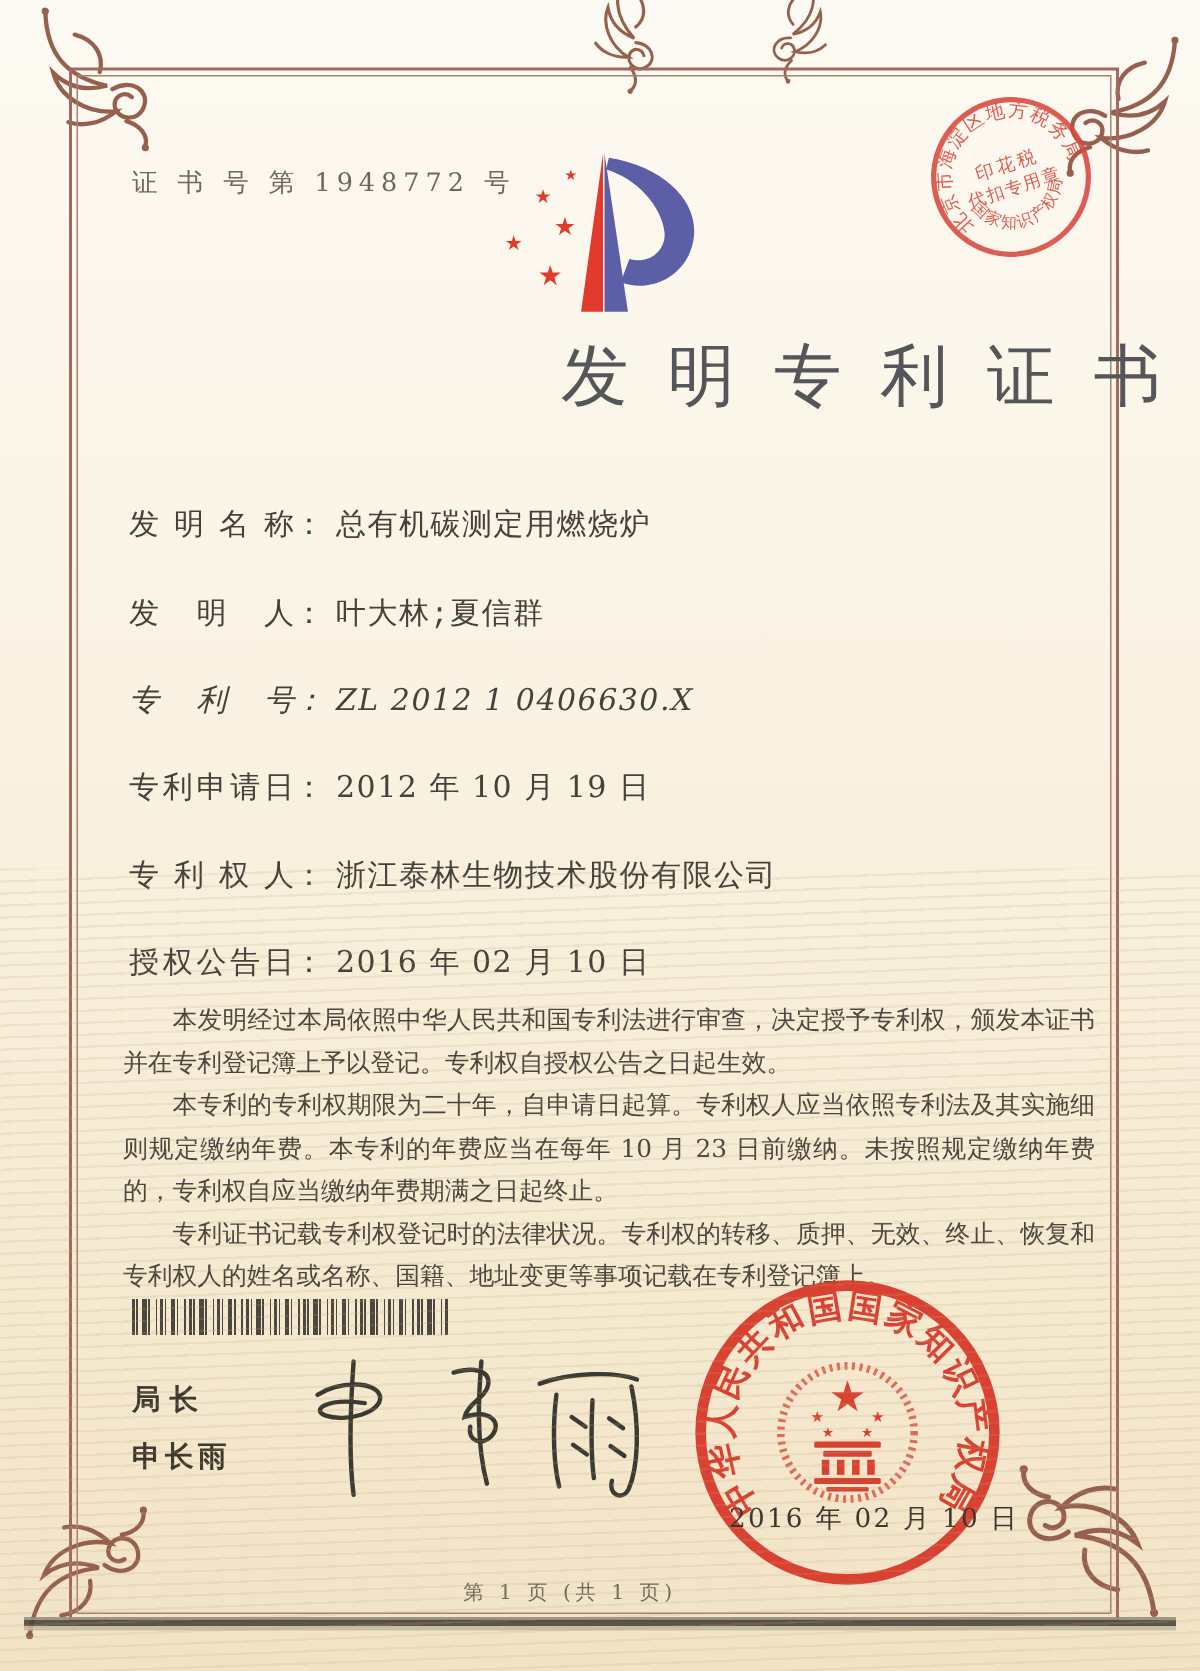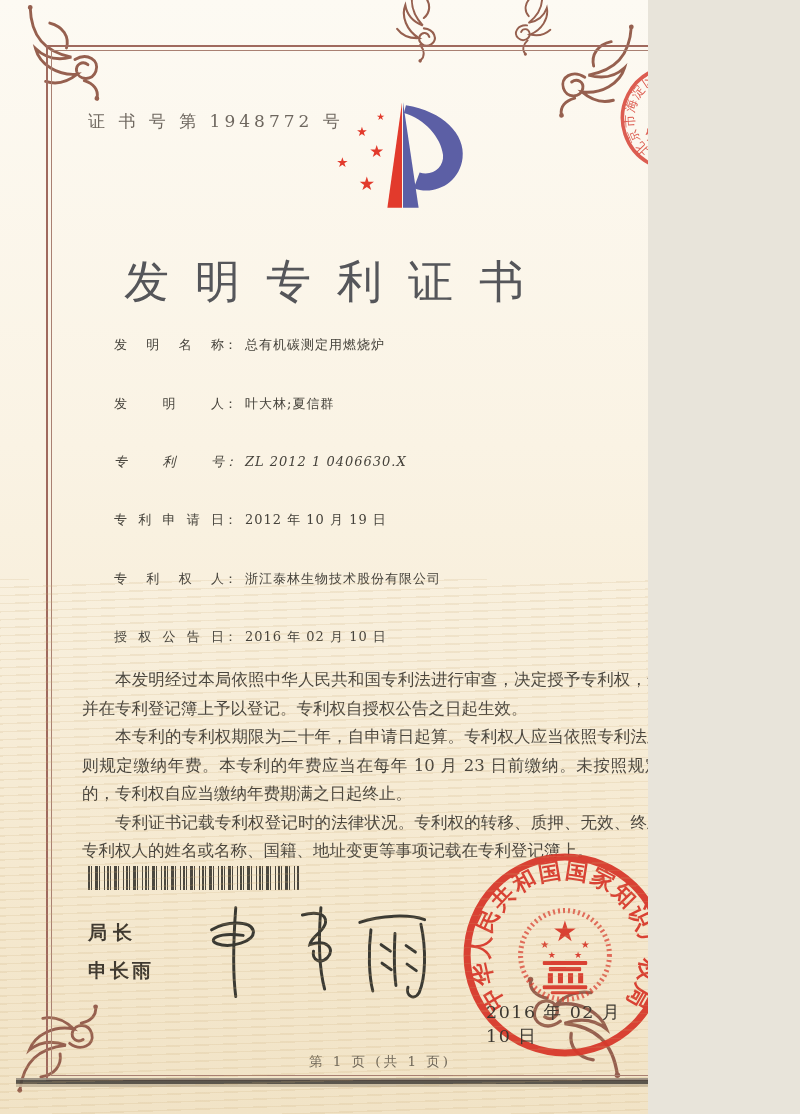--- a/index.html
+++ b/index.html
@@ -1,46 +1,46 @@
 <!DOCTYPE html>
 <html><head>
 <meta charset="utf-8">
 <style>
   html,body{margin:0;padding:0;background:#e8e4da;}
   .paper{
-    position:relative;width:648px;height:1114px;overflow:hidden;
+    position:relative;width:800px;height:1114px;overflow:hidden;
     font-family:"DejaVu Serif","Liberation Serif",serif;
     background:linear-gradient(180deg,#fdfaf3 0%,#faf3e4 40%,#f5e9d0 78%,#f1e3c6 100%);
   }
   .paper::after{
     content:"";position:absolute;left:0;right:0;top:52%;bottom:0;pointer-events:none;
     background:repeating-linear-gradient(178deg,rgba(198,166,112,.17) 0 1.5px,transparent 1.5px 8px);
   }
   .frame{position:absolute;left:46px;top:45px;width:700px;height:1036px;border:2px solid #a06a5e;box-sizing:border-box;}
   .frame::before{content:"";position:absolute;inset:3px;border:1px solid #a98072;}
 
   .fl{position:absolute;pointer-events:none;}
   .fl-tl{left:20px;top:4px;width:96px;height:96px;transform:rotate(6deg);}
   .fl-tr{right:8px;top:22px;width:96px;height:96px;transform:scaleX(-1) rotate(4deg);}
   .fl-bl{left:14px;bottom:16px;width:96px;height:96px;transform:scaleY(-1);}
   .fl-br{right:24px;bottom:30px;width:110px;height:110px;transform:scale(-1,-1);}
   .fl-tc1{left:388px;top:-14px;width:70px;height:70px;transform:rotate(42deg);}
   .fl-tc2{left:498px;top:-12px;width:62px;height:62px;transform:scaleX(-1) rotate(32deg);}
 
   .cert-no{position:absolute;left:88px;top:110px;font-size:17px;color:#6e675f;letter-spacing:4px;}
   .logo{position:absolute;left:320px;top:94px;width:166px;height:126px;}
-  .title{position:absolute;left:0;right:0;top:221px;text-align:center;font-size:45px;font-weight:500;
-         color:#55565a;letter-spacing:26px;text-indent:26px;margin-top:31px;}
+  .title{position:absolute;left:0;right:0;top:221px;text-align:right;font-size:45px;font-weight:500;
+         color:#55565a;letter-spacing:26px;text-indent:26px;}
 
   .fields{position:absolute;left:86px;top:336px;width:620px;}
-  .field-row{position:absolute;left:0;white-space:nowrap;font-size:13px;color:#45423b;margin-left:28px;}
+  .field-row{position:absolute;left:0;white-space:nowrap;font-size:20px;color:#45423b;}
   .field-label{display:inline-block;width:110px;text-align:justify;text-align-last:justify;vertical-align:bottom;}
   .field-sep{padding-right:8px;}
   .field-value{letter-spacing:1px;}
-  .fr0{top:0;} .fr1{top:59px;} .fr2{top:117px;font-style:italic;} .fr3{top:175px;} .fr4{top:234px;} .fr5{top:292px;}
+  .fr0{top:0;} .fr1{top:59px;font-family:Liberation Mono, monospace;} .fr2{top:117px;font-style:italic;} .fr3{top:175px;} .fr4{top:234px;} .fr5{top:292px;}
 
   .paragraphs{position:absolute;left:82px;top:666px;width:648px;font-size:16.5px;line-height:28.5px;
               color:#4a463e;text-align:justify;}
   .paragraphs p{margin:0;text-indent:2em;}
 
   .barcode{position:absolute;left:88px;top:866px;width:212px;height:24px;opacity:.82;
     background:repeating-linear-gradient(90deg,#26241f 0 2px,transparent 2px 3px,#26241f 3px 4px,
       transparent 4px 7px,#26241f 7px 10px,transparent 10px 11px,#26241f 11px 12px,
       transparent 12px 16px,#26241f 16px 17px,transparent 17px 19px);}
 

